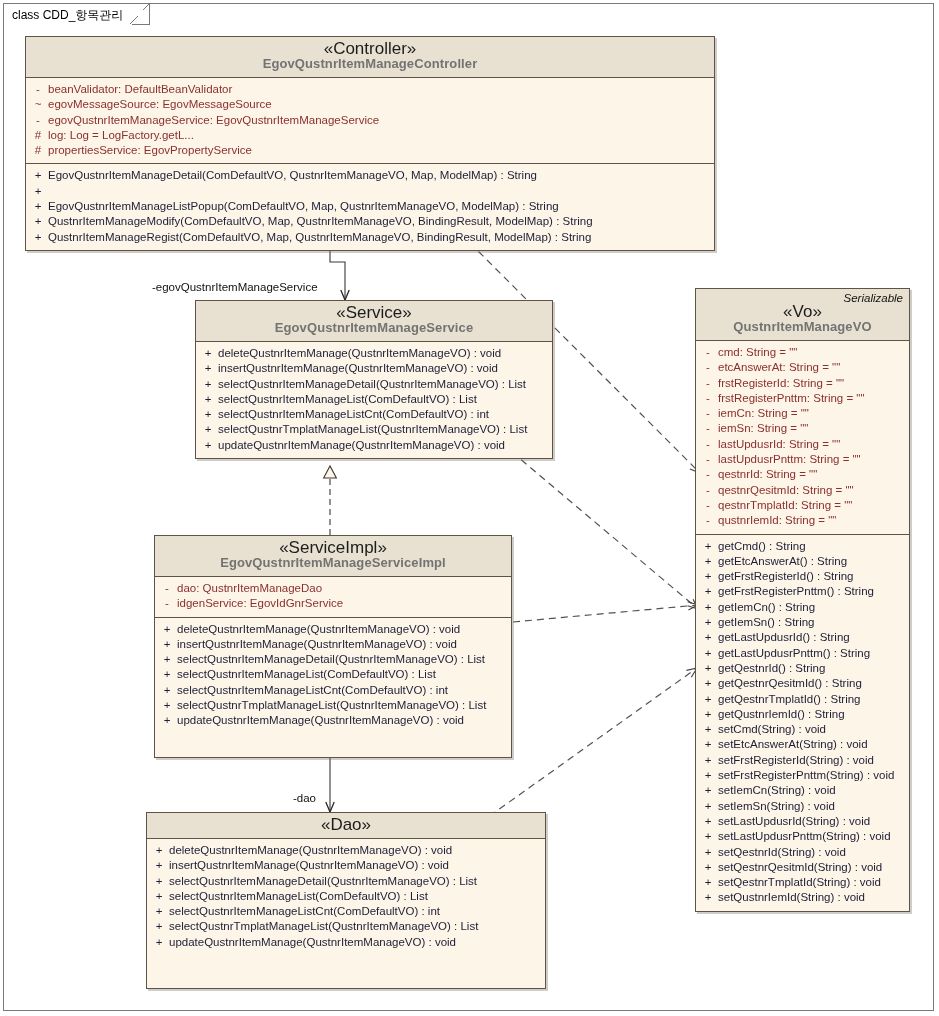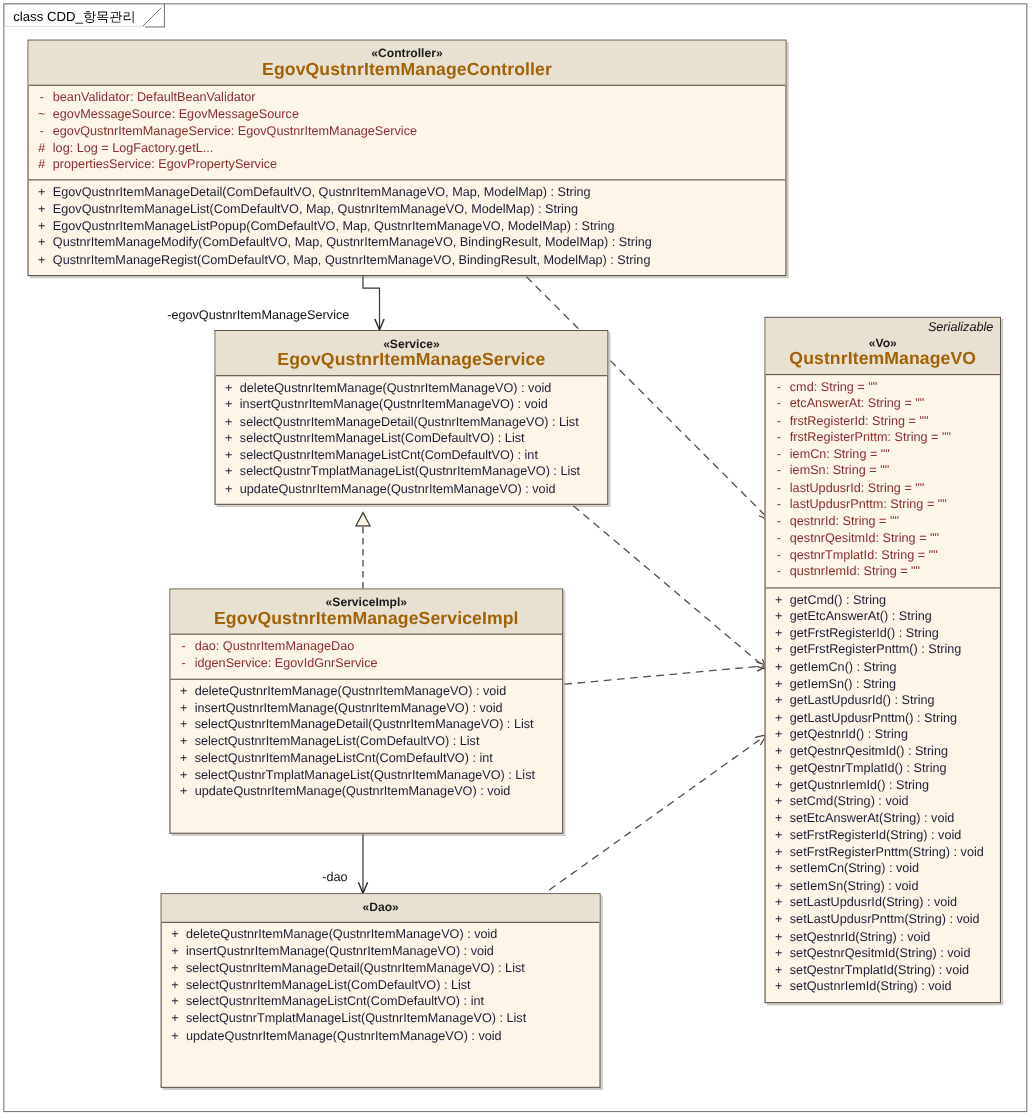--- a/index.html
+++ b/index.html
@@ -36,22 +36,22 @@
     background:#fdf6e8;
     box-shadow:2px 2px 0 rgba(120,110,95,.35);
     font-size:11.5px;
   }
   .uml .hdr{
     background:#e8e1d1;
     border-bottom:1px solid #5d5347;
     padding:5px 6px 6px 6px;
     text-align:center;position:relative;
   }
-  .uml .stereo{font-size:11px;color:#1c1c1c;line-height:14px;font-weight:bold;}
-  .uml .cname{font-size:16px;font-weight:bold;color:#a16207;line-height:15px;letter-spacing:.1px;}
+  .uml .stereo{font-size:17px;color:#1c1c1c;line-height:14px;}
+  .uml .cname{font-size:13px;font-weight:bold;color:#737373;line-height:15px;letter-spacing:.1px;}
   .uml .serial{
     position:absolute;right:6px;top:3px;
     font-style:italic;font-size:11.5px;color:#111;margin-left:40px;
   }
   .uml .compart{
     padding:4px 2px 5px 2px;
     border-bottom:1px solid #5d5347;
   }
   .uml .compart.last{border-bottom:none;}
   .row{
@@ -157,21 +157,20 @@
           <span class="sig">propertiesService:  EgovPropertyService</span>
         </div>
       </div>
     <div class="compart last">
         <div class="row op">
           <span class="vis">+</span>
           <span class="sig">EgovQustnrItemManageDetail(ComDefaultVO, QustnrItemManageVO, Map, ModelMap) : String</span>
         </div>
         <div class="row op">
           <span class="vis">+</span>
-          <span class="sig">EgovQustnrItemManageList(ComDefaultVO, Map, QustnrItemManageVO, ModelMap) : String</span>
         </div>
         <div class="row op">
           <span class="vis">+</span>
           <span class="sig">EgovQustnrItemManageListPopup(ComDefaultVO, Map, QustnrItemManageVO, ModelMap) : String</span>
         </div>
         <div class="row op">
           <span class="vis">+</span>
           <span class="sig">QustnrItemManageModify(ComDefaultVO, Map, QustnrItemManageVO, BindingResult, ModelMap) : String</span>
         </div>
         <div class="row op">

